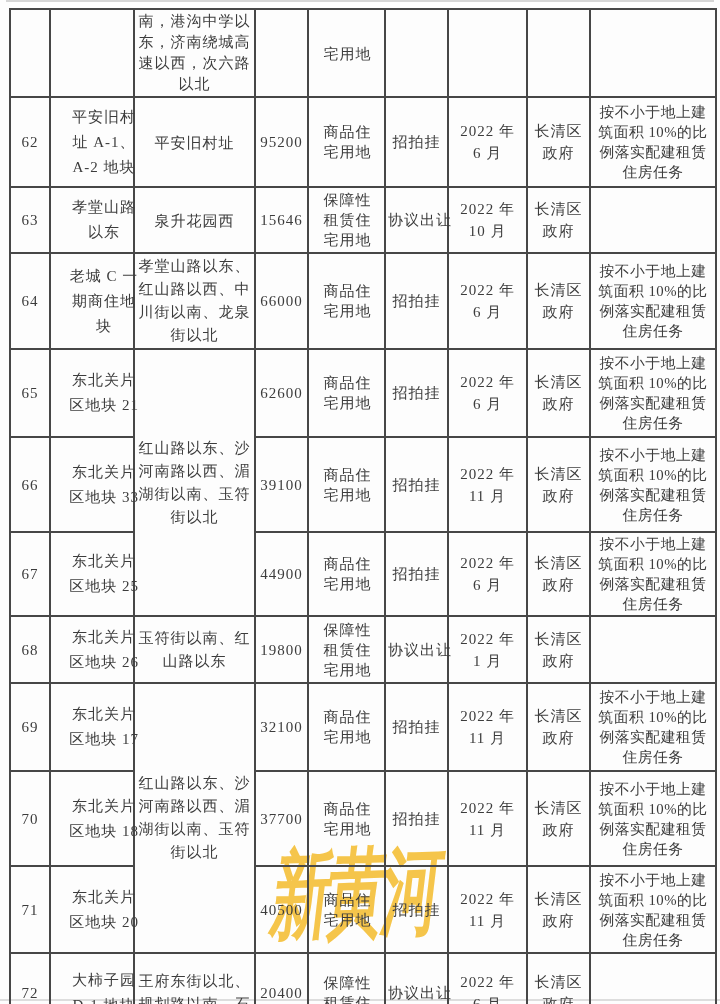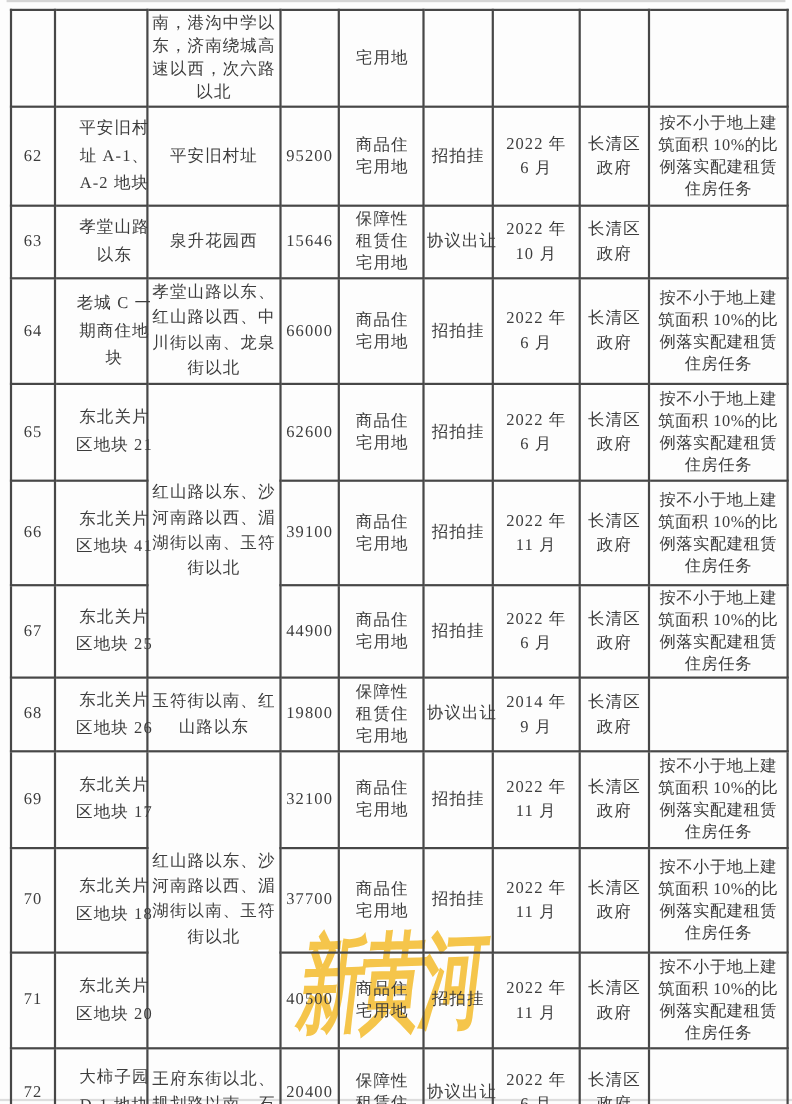--- a/index.html
+++ b/index.html
@@ -130,21 +130,21 @@
         <td class="c-area"><span class="iw nowrap">62600</span></td>
         <td class="c-use"><span class="iw w-use">商品住宅用地</span></td>
         <td class="c-method"><span class="iw nowrap">招拍挂</span></td>
         <td class="c-date"><span class="iw w-date">2022 年 6 月</span></td>
         <td class="c-gov"><span class="iw w-gov">长清区政府</span></td>
         <td class="c-remark"><span class="iw w-remark">按不小于地上建筑面积 10%的比例落实配建租赁住房任务</span></td>
       </tr>
 
       <tr style="height:95px">
         <td class="c-no"><span class="iw">66</span></td>
-        <td class="c-name"><span class="iw w-name">东北关片区地块 41</span></td>
+        <td class="c-name"><span class="iw w-name">东北关片区地块 33</span></td>
         <td class="c-area"><span class="iw nowrap">39100</span></td>
         <td class="c-use"><span class="iw w-use">商品住宅用地</span></td>
         <td class="c-method"><span class="iw nowrap">招拍挂</span></td>
         <td class="c-date"><span class="iw w-date">2022 年 11 月</span></td>
         <td class="c-gov"><span class="iw w-gov">长清区政府</span></td>
         <td class="c-remark"><span class="iw w-remark">按不小于地上建筑面积 10%的比例落实配建租赁住房任务</span></td>
       </tr>
 
       <tr style="height:83px">
         <td class="c-no"><span class="iw">67</span></td>
@@ -157,21 +157,21 @@
         <td class="c-remark"><span class="iw w-remark">按不小于地上建筑面积 10%的比例落实配建租赁住房任务</span></td>
       </tr>
 
       <tr style="height:67px">
         <td class="c-no"><span class="iw">68</span></td>
         <td class="c-name"><span class="iw w-name">东北关片区地块 26</span></td>
         <td class="c-loc"><span class="iw w-loc">玉符街以南、红山路以东</span></td>
         <td class="c-area"><span class="iw nowrap">19800</span></td>
         <td class="c-use"><span class="iw w-use">保障性租赁住宅用地</span></td>
         <td class="c-method"><span class="iw nowrap">协议出让</span></td>
-        <td class="c-date"><span class="iw w-date">2014 年 9 月</span></td>
+        <td class="c-date"><span class="iw w-date">2022 年 1 月</span></td>
         <td class="c-gov"><span class="iw w-gov">长清区政府</span></td>
         <td class="c-remark"><span class="iw w-remark"></span></td>
       </tr>
 
       <tr style="height:88px">
         <td class="c-no"><span class="iw">69</span></td>
         <td class="c-name"><span class="iw w-name">东北关片区地块 17</span></td>
         <td class="c-loc" rowspan="3"><span class="iw w-loc">红山路以东、沙河南路以西、湄湖街以南、玉符街以北</span></td>
         <td class="c-area"><span class="iw nowrap">32100</span></td>
         <td class="c-use"><span class="iw w-use">商品住宅用地</span></td>

